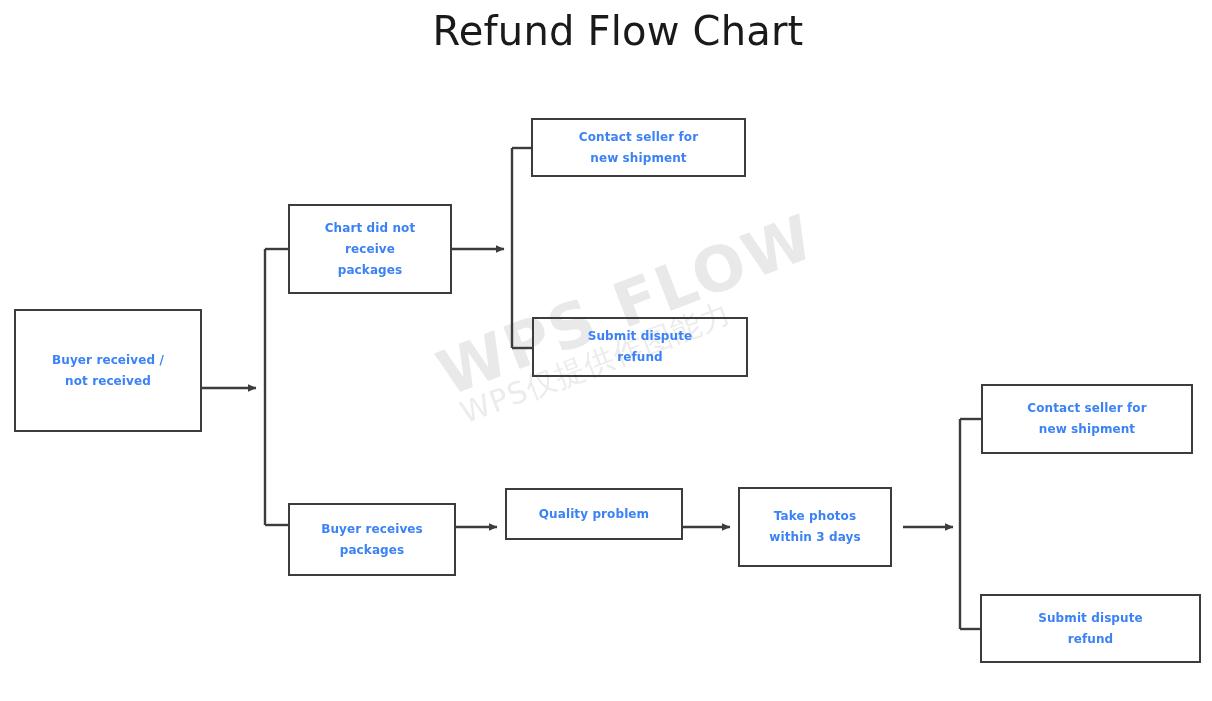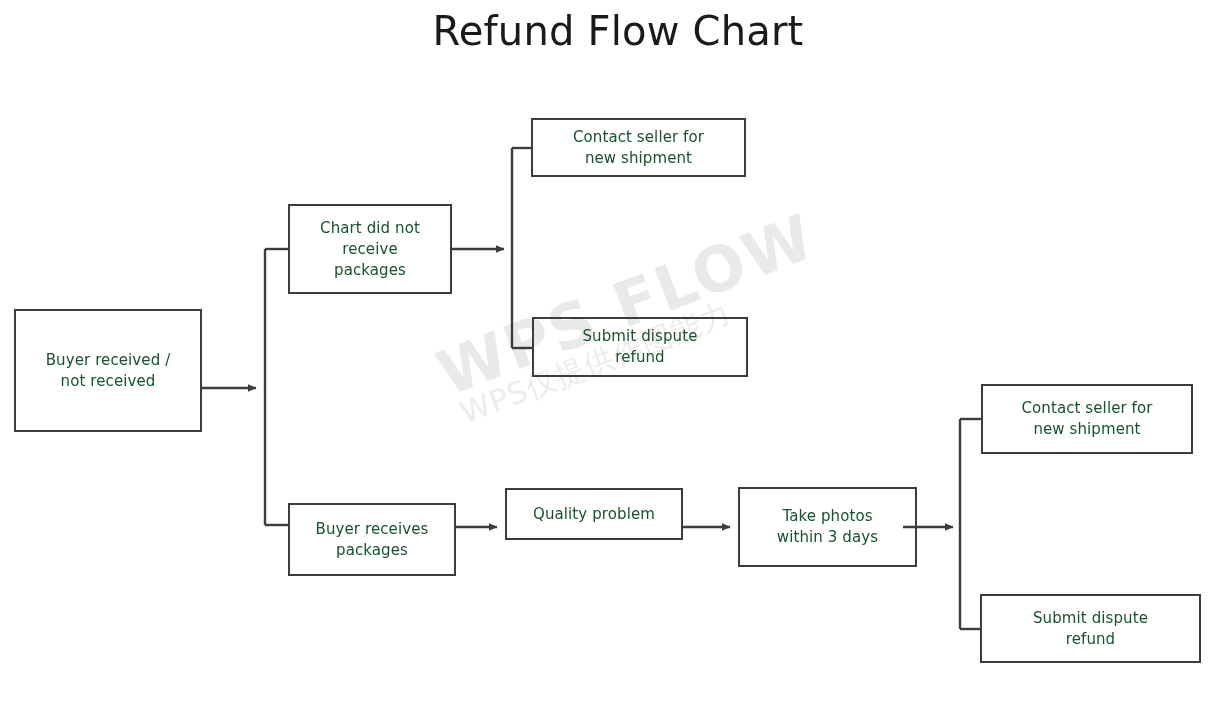--- a/index.html
+++ b/index.html
@@ -82,23 +82,23 @@
     border: 2px solid #3c3c3c;
     background: transparent;
     display: flex;
     align-items: center;
     justify-content: center;
     text-align: center;
     z-index: 3;
   }
   .node .node-label {
     font-family: "DejaVu Sans", "Liberation Sans", sans-serif;
-    font-size: 15px;
-    font-weight: 400;
-    color: #14532d;
+    font-size: 12px;
+    font-weight: 700;
+    color: #3b82f6;
     line-height: 21px;
     letter-spacing: 0.1px;
     white-space: pre-line;
     padding: 0 6px;
   }
 </style>
 </head>
 <body>
 
 <div id="canvas">
@@ -172,21 +172,21 @@
 
   <div class="node" style="left:288px; top:489px; width:168px; height:73px;margin-top:14px;">
     <span class="node-label">Buyer receives
 packages</span>
   </div>
 
   <div class="node" style="left:505px; top:488px; width:178px; height:52px;">
     <span class="node-label">Quality problem</span>
   </div>
 
-  <div class="node" style="left:738px; top:487px; width:179px; height:80px;">
+  <div class="node" style="left:738px; top:487px; width:154px; height:80px;">
     <span class="node-label">Take photos
 within 3 days</span>
   </div>
 
   <div class="node" style="left:981px; top:384px; width:212px; height:70px;">
     <span class="node-label">Contact seller for
 new shipment</span>
   </div>
 
   <div class="node" style="left:980px; top:594px; width:221px; height:69px;">

